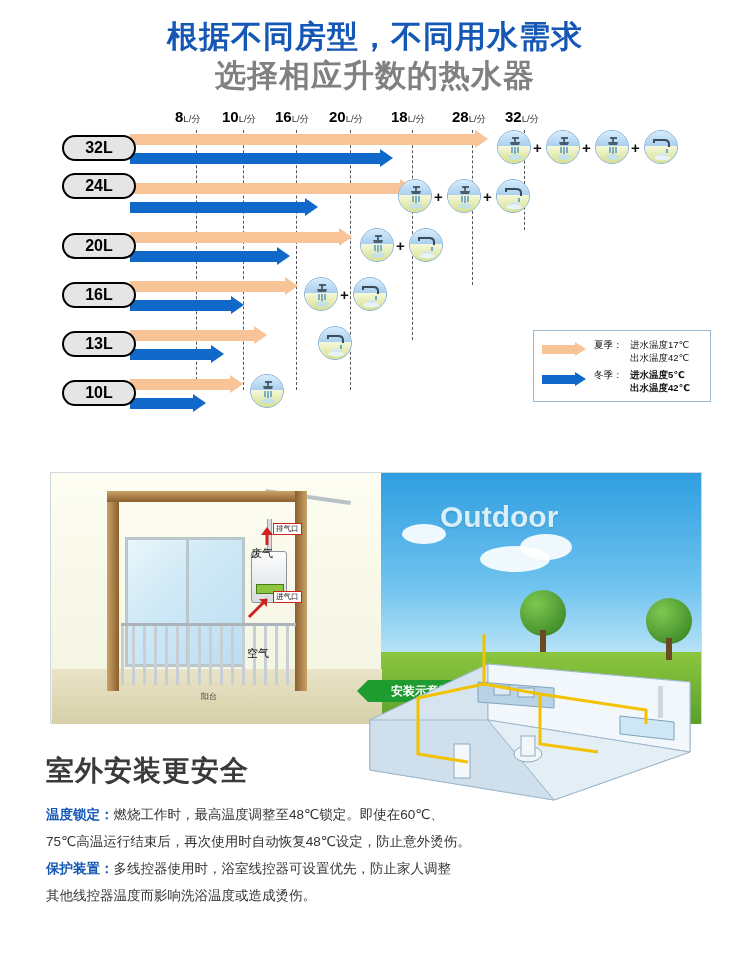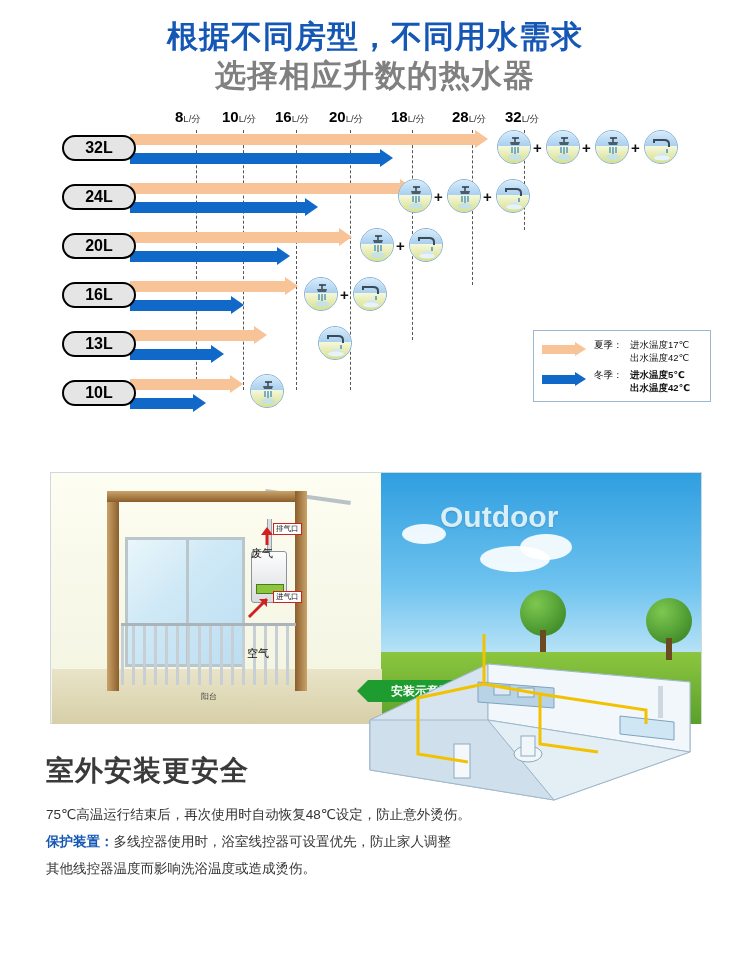--- a/index.html
+++ b/index.html
@@ -364,21 +364,21 @@
     <div class="top"></div>
       <div class="bot"></div>
     <svg width="34" height="34">
         <path d="M9 12 l0 -3 l10 0 q5 0 5 4 l0 3" stroke="#3a4a56" stroke-width="2" fill="none"></path>
         <path d="M22 18 l0 4" stroke="#2f7fc4" stroke-width="1.3"></path>
         <path d="M12 24 q5 -4 11 0 q-5 3 -11 0 z" fill="#cfe6f7"></path>
         <ellipse cx="17" cy="27" rx="8" ry="2.6" fill="#e8f2fa"></ellipse>
       </svg>
   </div>
 
-  <div class="row-badge" style="left:62px; top:76px;">24L</div>
+  <div class="row-badge" style="left:62px; top:65px;">24L</div>
   <div class="bar summer" style="left:130px; top:75px; width:283px;">
     <div class="body" style="width:270px"></div>
       <div class="head" style="left:270px"></div>
   </div>
   <div class="bar winter" style="left:130px; top:94px; width:188px;">
     <div class="body" style="width:175px"></div>
       <div class="head" style="left:175px"></div>
   </div>
   <div class="fx" style="left:398px; top:71px;">
     <div class="top"></div>
@@ -614,20 +614,23 @@
     <path d="M126 10 L126 60 L182 70 L182 120 L240 128" stroke="#f2c200" stroke-width="3" fill="none"></path>
     <path d="M126 60 L60 74 L60 130 L110 138" stroke="#f2c200" stroke-width="3" fill="none"></path>
     <path d="M182 70 L288 86 L288 100" stroke="#f2c200" stroke-width="3" fill="none"></path>
   </svg>
 </div>
 
 <div class="bottom">
   <h2>室外安装更安全</h2>
 
   <p class="para">
+    <b>温度锁定：</b><span>燃烧工作时，最高温度调整至48℃锁定。即使在60℃、</span>
+  </p>
+  <p class="para">
     <span>75℃高温运行结束后，再次使用时自动恢复48℃设定，防止意外烫伤。</span>
   </p>
   <p class="para">
     <b>保护装置：</b><span>多线控器使用时，浴室线控器可设置优先，防止家人调整</span>
   </p>
   <p class="para">
     <span>其他线控器温度而影响洗浴温度或造成烫伤。</span>
   </p>
 </div>
 

